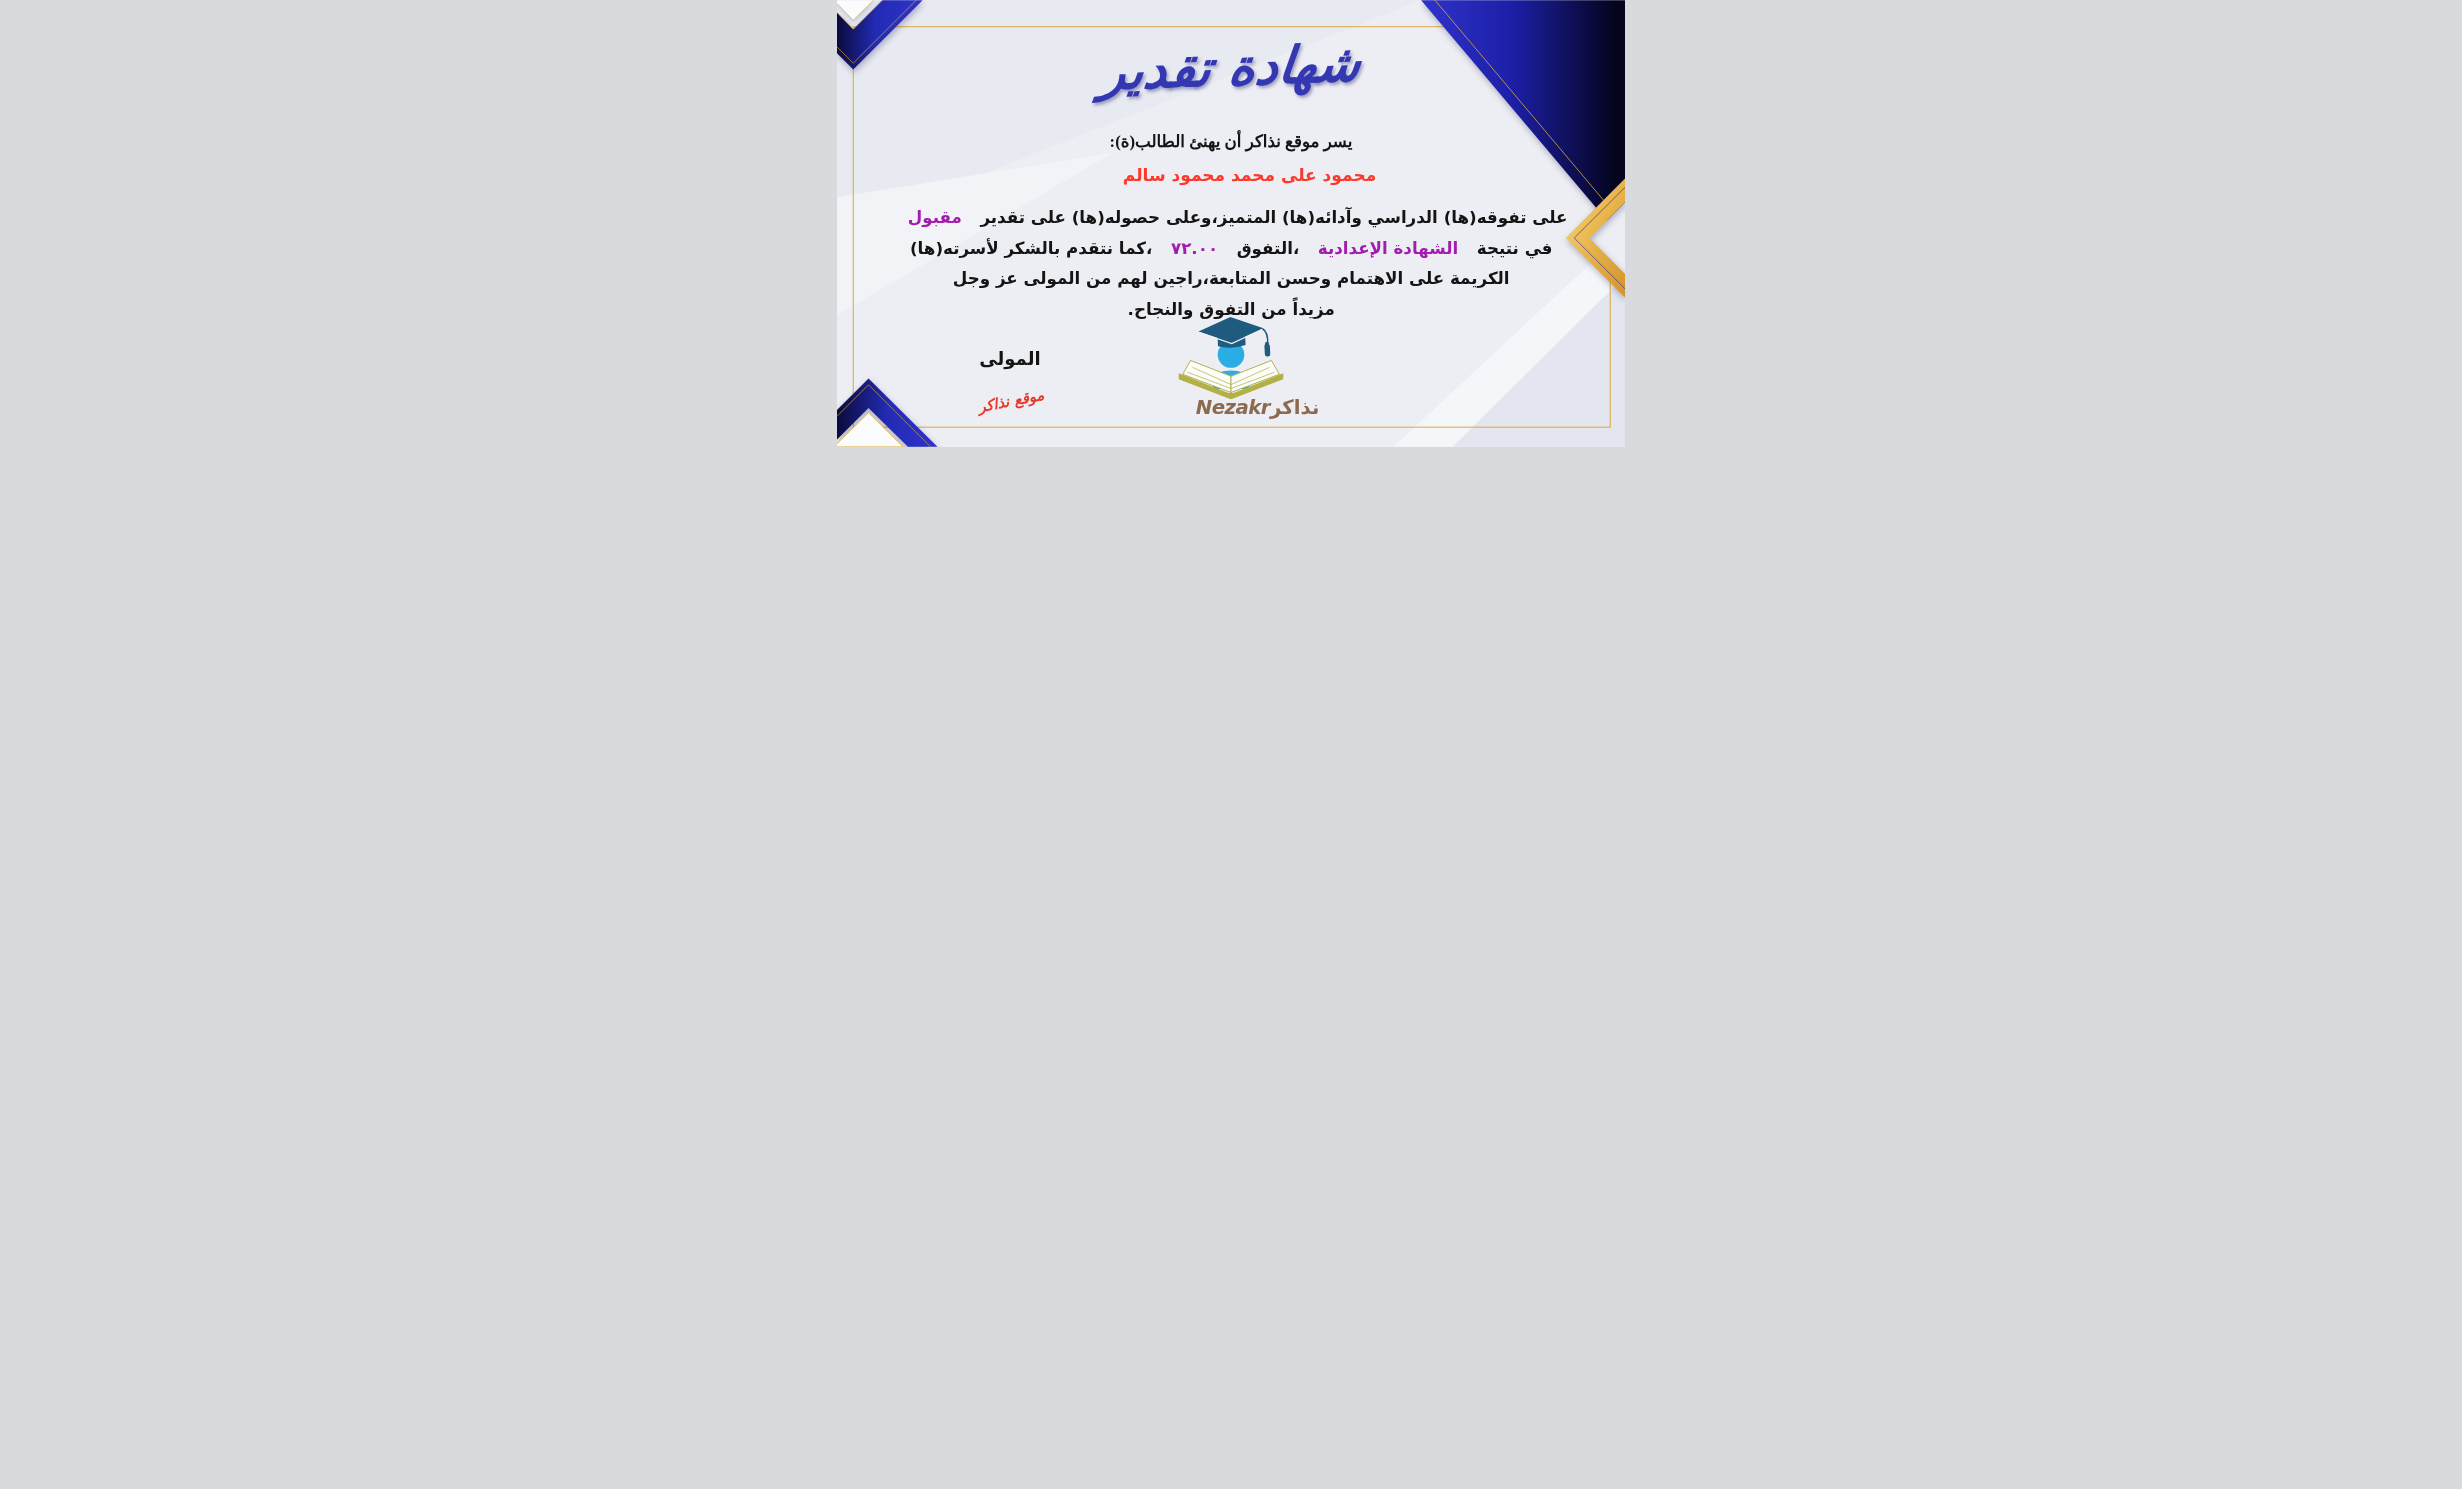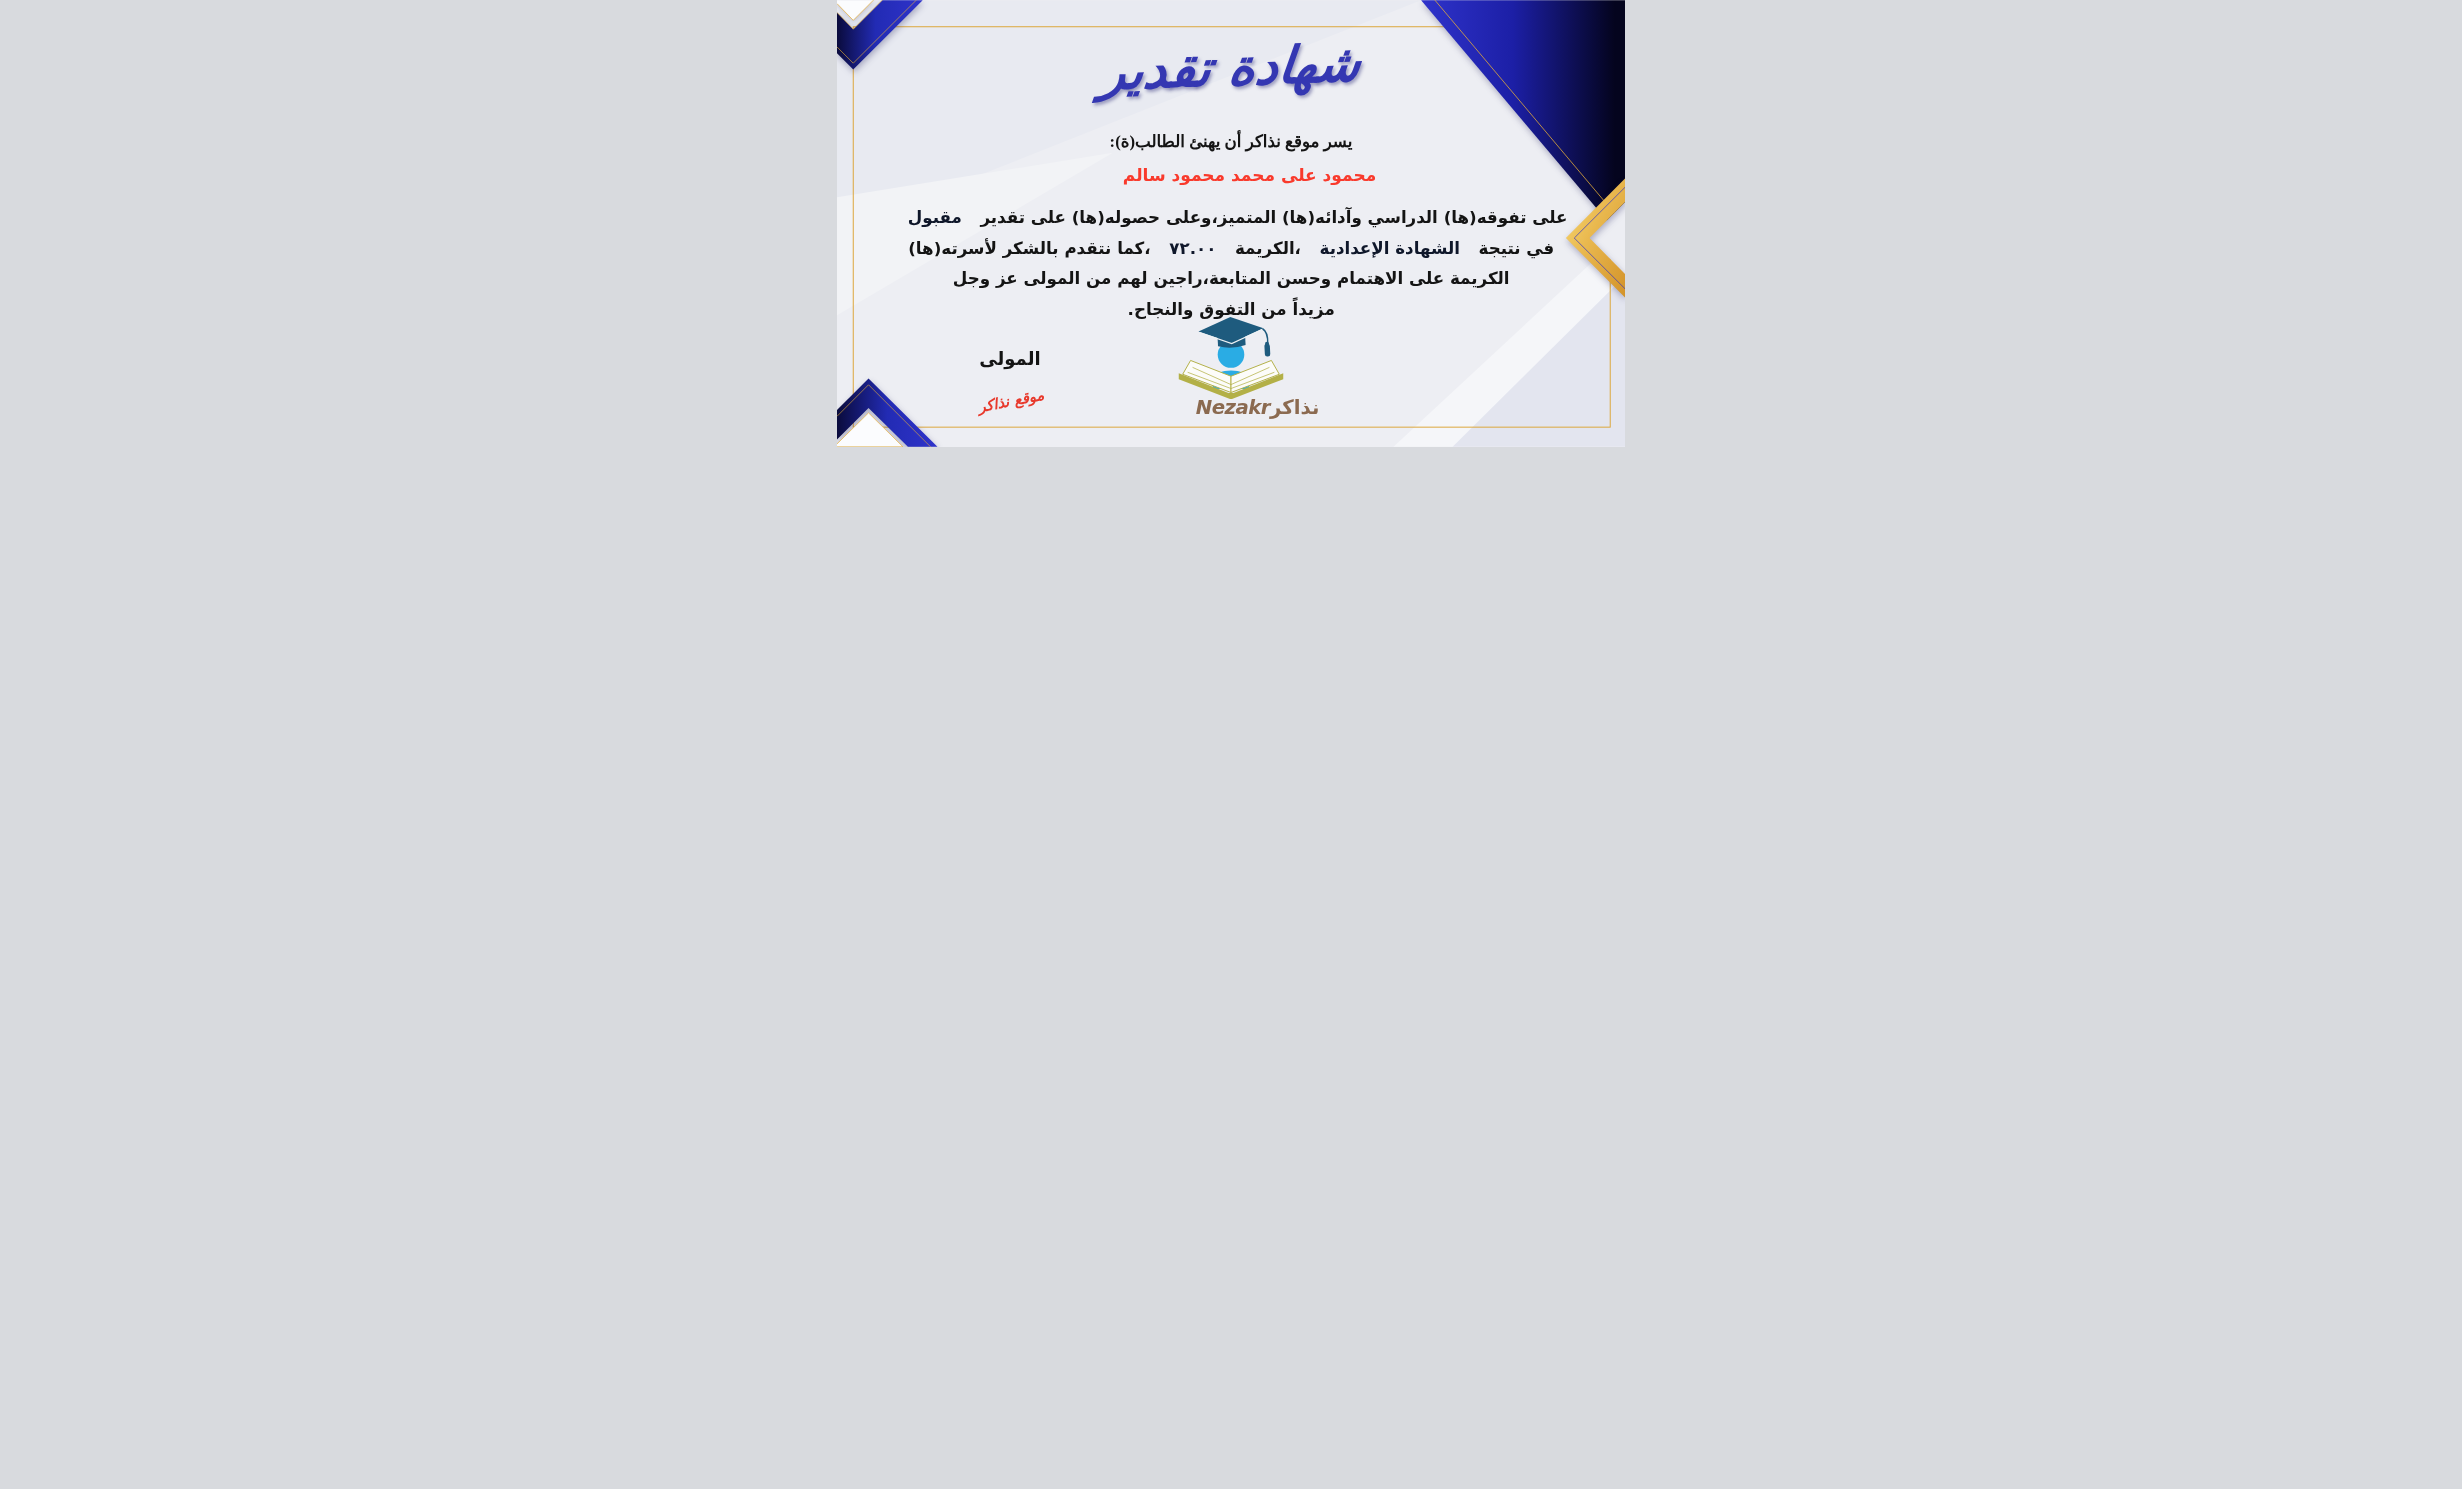--- a/index.html
+++ b/index.html
@@ -25,21 +25,21 @@
     font-size:16.7px;line-height:21.7px;font-weight:bold;color:#141414;font-family:Liberation Serif, serif;
   }
   .name{
     left:0;top:164px;width:825px;text-align:center;
     font-size:17px;line-height:22.7px;font-weight:bold;color:#f93a2c;
   }
   .para{
     left:19.7px;top:202px;width:749px;text-align:center;
     font-size:16.7px;line-height:30.5px;font-weight:bold;color:#141414;
   }
-  .red{color:#0f172a;}
+  .red{color:#a21caf;}
   .gap{margin:0 12.8px;}
   .sign-label{
     left:124px;top:348px;width:98px;text-align:center;
     font-size:18px;font-weight:bold;color:#141414;
   }
   .sign-script{
     left:120px;top:392px;width:108px;text-align:center;
     font-family:"DejaVu Serif",serif;font-style:italic;font-weight:bold;
     font-size:14.8px;color:#e8392c;transform:rotate(-11deg);
   }
@@ -121,21 +121,21 @@
   <div class="txt name" dir="rtl">محمود على محمد محمود سالم</div>
 
   <div class="txt para" dir="rtl">
     <div>
       <span>على تفوقه(ها) الدراسي وآدائه(ها) المتميز،وعلى حصوله(ها) على تقدير</span>
       <span class="red gap">مقبول</span>
     </div>
     <div>
       <span>في نتيجة</span>
       <span class="red gap">الشهادة الإعدادية</span>
-      <span>،الكريمة</span>
+      <span>،التفوق</span>
       <span class="red gap">٧٢.٠٠</span>
       <span>،كما نتقدم بالشكر لأسرته(ها)</span>
     </div>
     <div>
       <span>الكريمة على الاهتمام وحسن المتابعة،راجين لهم من المولى عز وجل</span>
     </div>
     <div>
       <span>مزيداً من التفوق والنجاح.</span>
     </div>
   </div>

